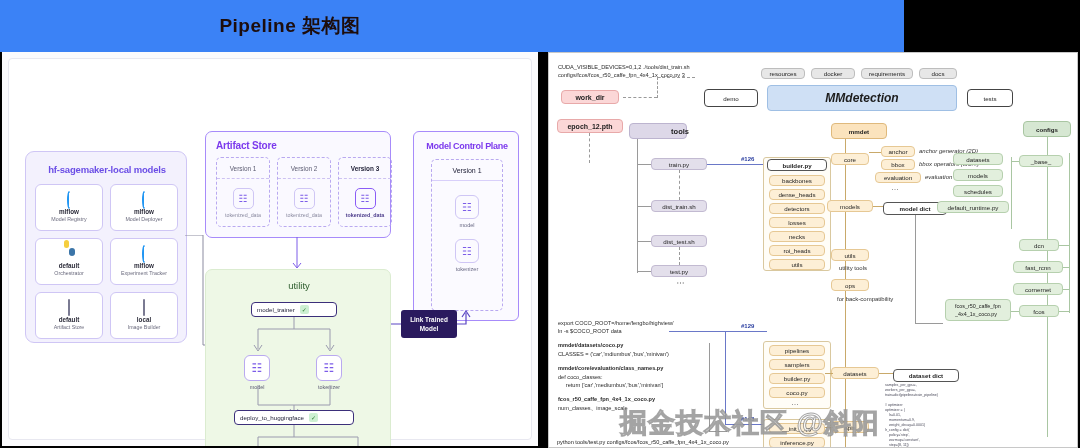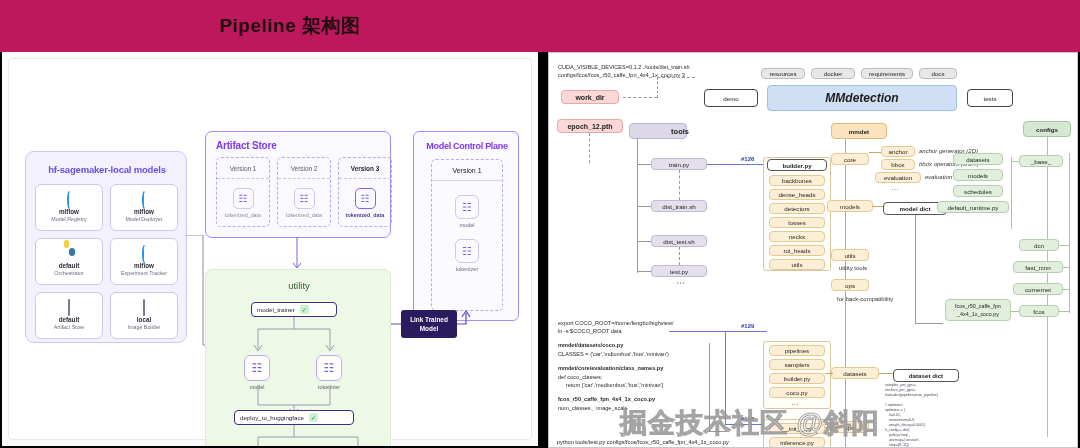--- a/index.html
+++ b/index.html
@@ -5,21 +5,21 @@
   * { box-sizing: border-box; margin: 0; padding: 0; }
   body {
     width: 1080px; height: 448px;
     background: #000;
     font-family: "Liberation Sans", sans-serif;
     overflow: hidden;
     position: relative;
   }
 
   
-  .topbar { position:absolute; left:0; top:0; width:1080px; height:52px; background:#be185d; }
+  .topbar { position:absolute; left:0; top:0; width:904px; height:52px; background:#3b82f6; }
   .title-dark {
     position:absolute; top:12px; height:28px;
     font-size:19px; font-weight:bold; letter-spacing:.5px;
     color:#1d0d0c; text-align:center; line-height:28px;
     white-space:nowrap; overflow:hidden;
   }
   .title-left  { left:170px; width:240px; }
   .title-right { left:700px; width:260px; }
 
   
@@ -134,21 +134,21 @@
                    border-radius:6px; display:flex; align-items:center;
                    justify-content:center; font-size:12px; color:#7c5ce8; }
   .art-node .lbl { font-size:5.4px; color:#5c5c74; }
 
   
   .mm { position:absolute; inset:0; font-size:6px; color:#222; }
   .code-txt { position:absolute; font-family:"Liberation Sans", sans-serif;
               font-size:5.6px; color:#2a2a2a; line-height:8px; white-space:pre; }
 
   .nd { position:absolute; border-radius:4px; display:flex; align-items:center;
-        justify-content:center; text-align:center; font-size:6.2px;
+        justify-content:center; text-align:left; font-size:6.2px;
         border:1px solid #b9b9b9; background:#f0f0f0; color:#1d1d1d; }
   .nd.pink  { background:#fbd7d7; border-color:#e8a9a9; font-weight:bold; font-size:7px; }
   .nd.grey  { background:#e7e7e7; border-color:#bdbdbd; }
   .nd.lav   { background:#ddd8e8; border-color:#bcb4cf; font-weight:bold; font-size:7.5px; }
   .nd.lav2  { background:#e3dfeb; border-color:#c2bad1; }
   .nd.blue  { background:#cfe0f5; border-color:#9fbfe4; font-style:italic;
               font-weight:bold; font-size:12px; color:#1c1c1c; }
   .nd.white { background:#fff; border-color:#444; }
   .nd.tan   { background:#fbe3bd; border-color:#dfb97c; font-weight:bold; }
   .nd.tan2  { background:#fdefd6; border-color:#e6c894; }

